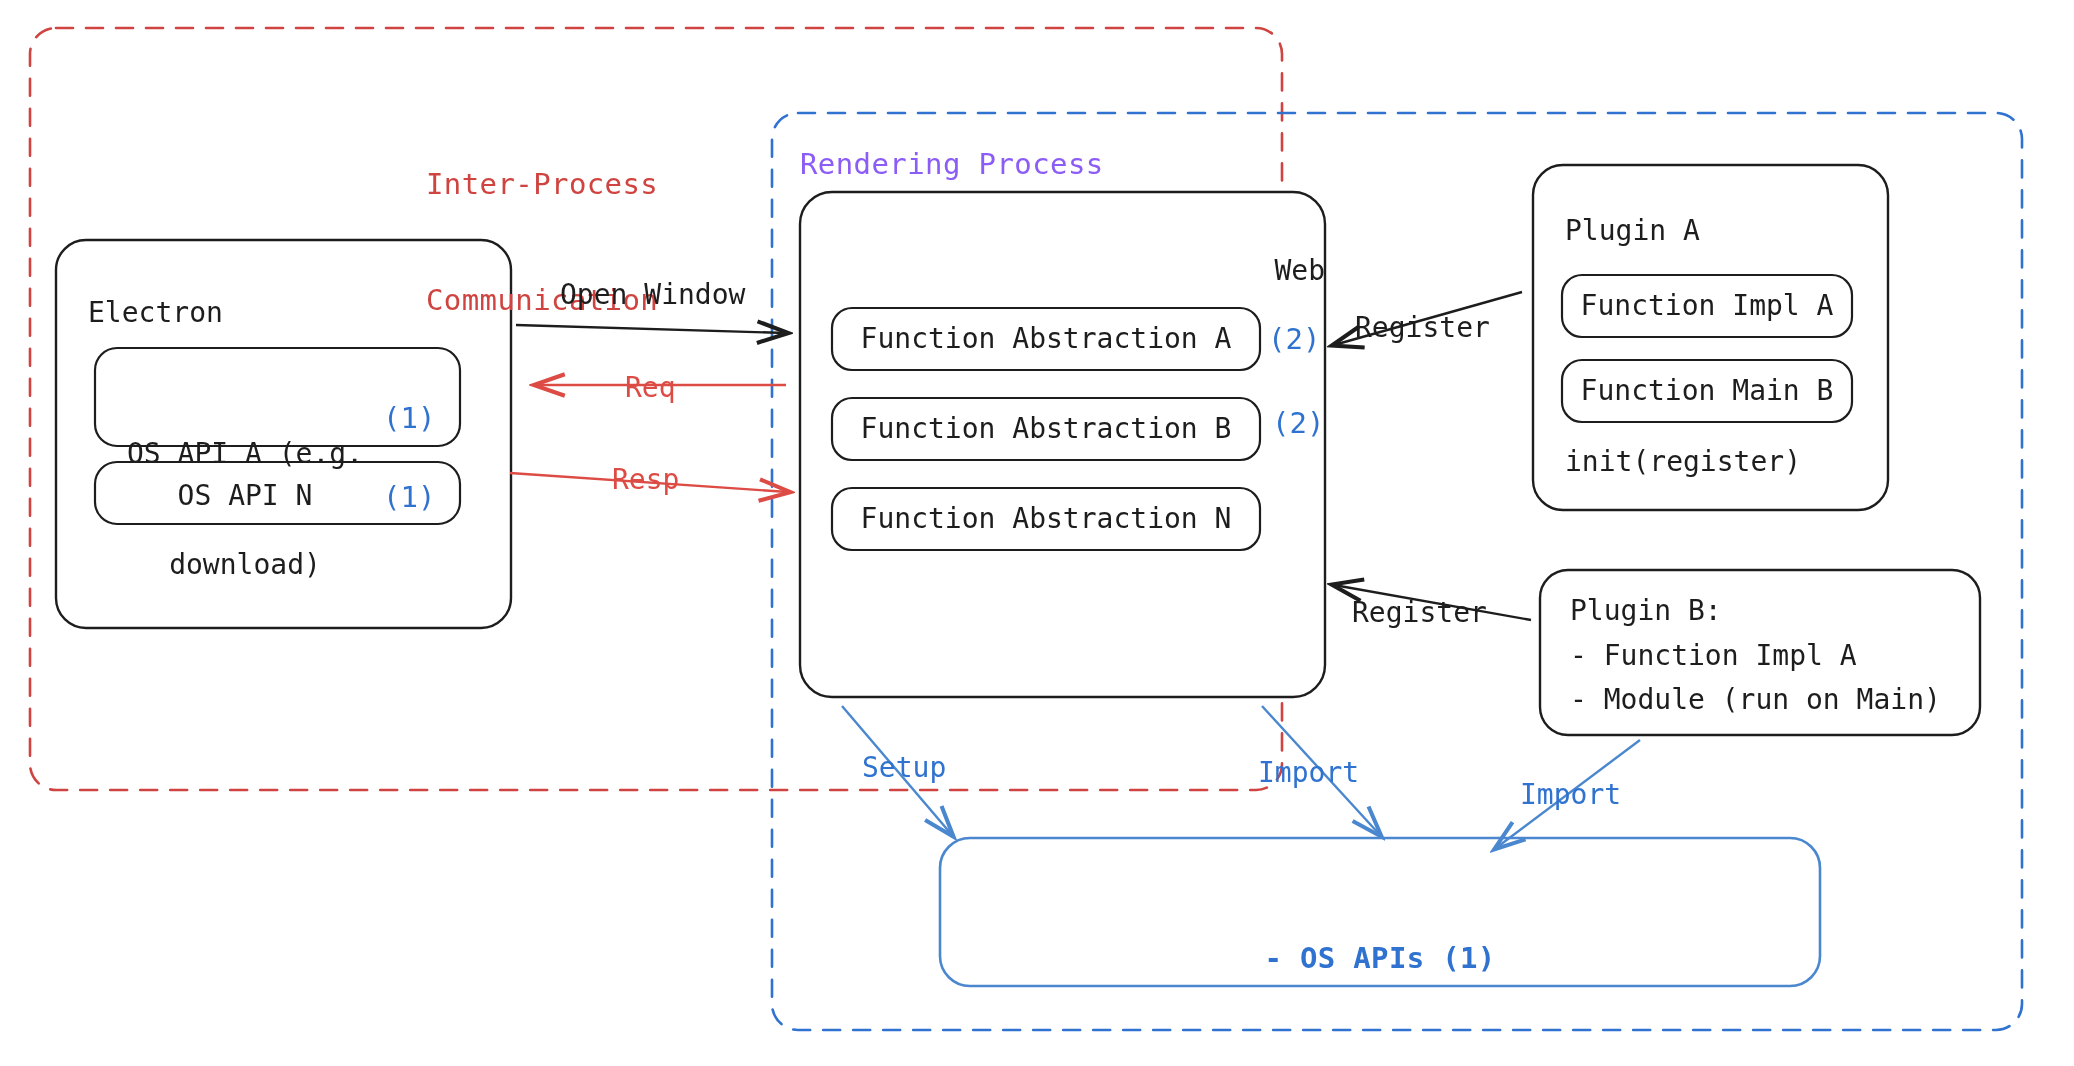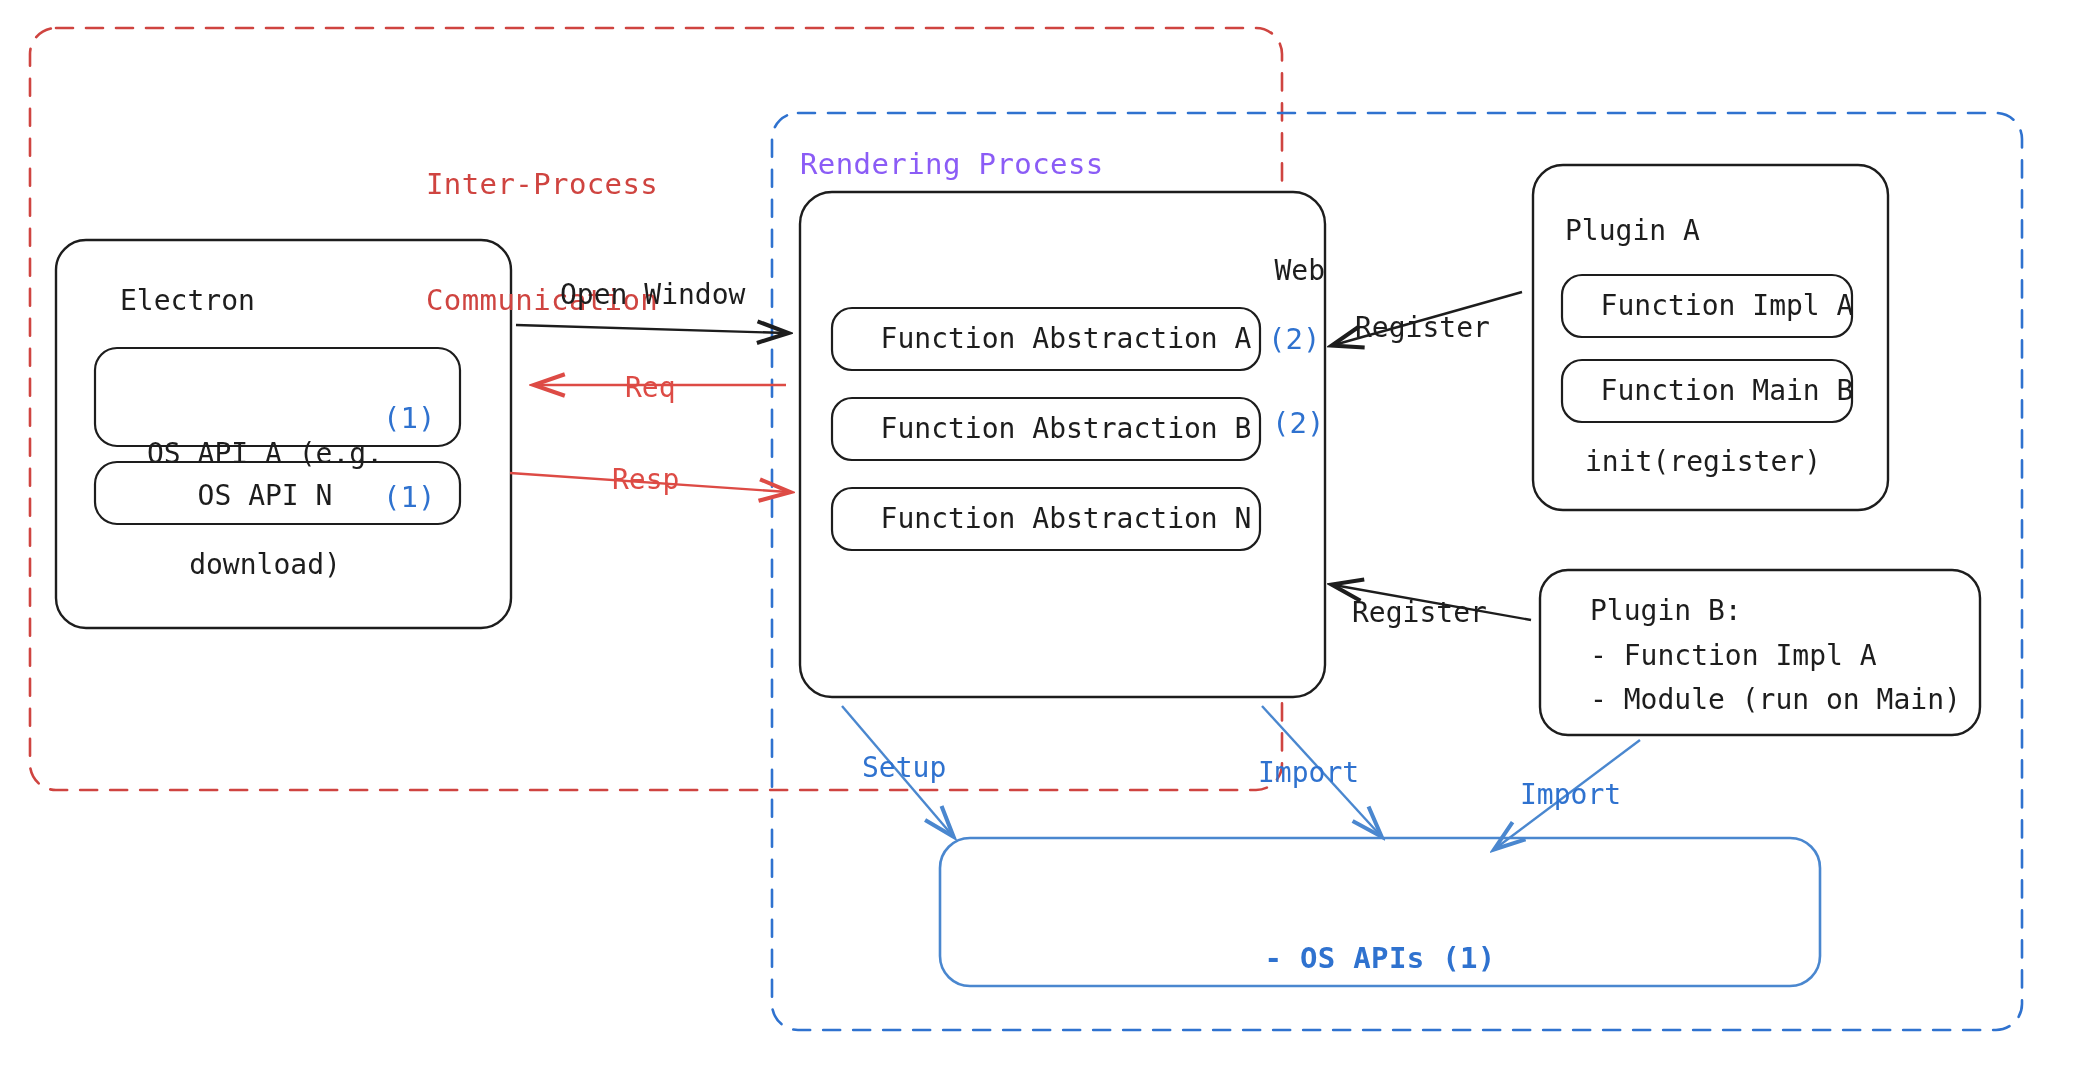--- a/index.html
+++ b/index.html
@@ -47,21 +47,20 @@
   }
 
   
   .box-title {
     font-size: 28px;
     color: #1d1d1d;
   }
   .pill-text {
     font-size: 28px;
     color: #1d1d1d;
-    padding-left: 20px;
   }
   .marker {
     color: #2f72cf;
     font-size: 29px;
   }
   .edge-label {
     font-size: 28px;
     color: #1d1d1d;
   }
   .edge-label-red {
@@ -173,21 +172,21 @@
 
   </svg>
 
   <div class="txt ipc-label" style="left:426px; top:88px;">
     <div>Inter-Process</div>
     <div>Communication</div>
   </div>
 
   <div class="txt render-label" style="left:800px; top:145px;">Rendering Process</div>
 
-  <div class="txt box-title" style="left:88px; top:283px;margin-left:32px;">Electron</div>
+  <div class="txt box-title" style="left:88px; top:295px;">Electron</div>
 
   <div class="txt pill-text center" style="left:95px; top:362px; width:300px;">
     <div>OS API A (e.g.</div>
     <div>download)</div>
   </div>
   <div class="txt marker" style="left:383px; top:399px;">(1)</div>
 
   <div class="txt pill-text center" style="left:95px; top:478px; width:300px;">OS API N</div>
   <div class="txt marker" style="left:383px; top:478px;">(1)</div>
 

